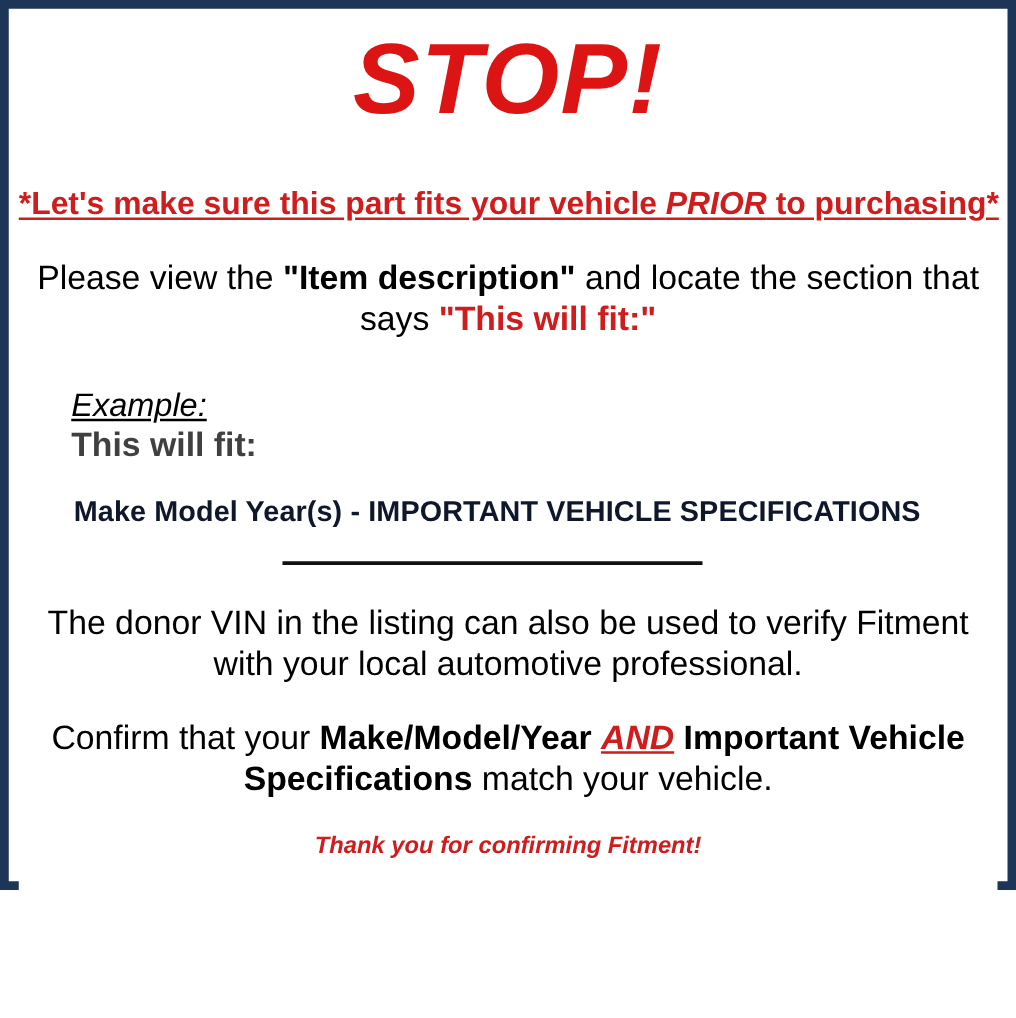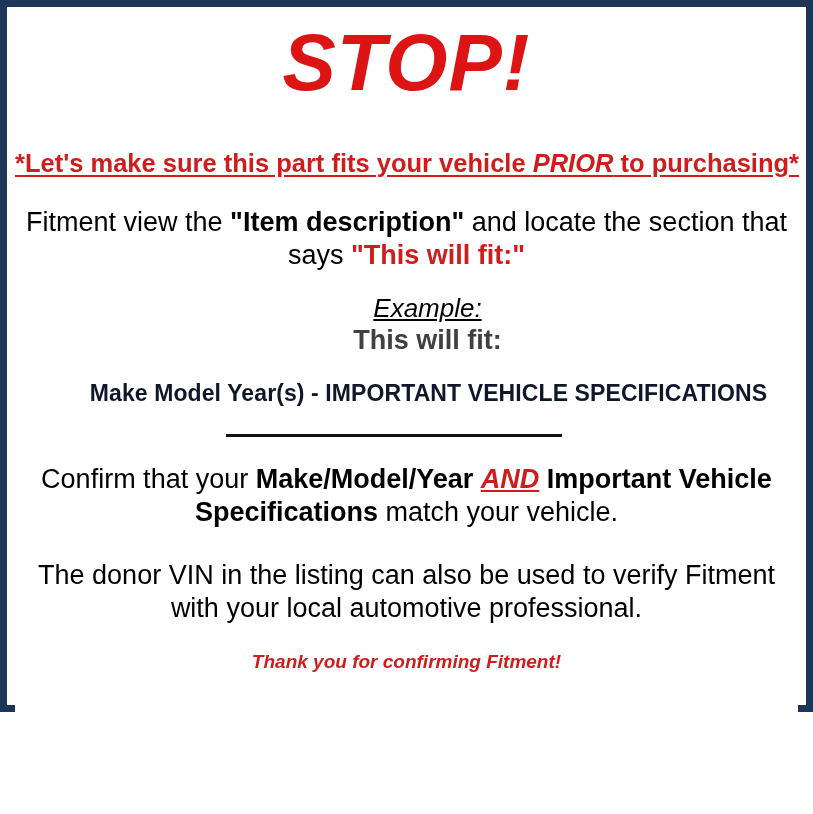--- a/index.html
+++ b/index.html
@@ -83,23 +83,23 @@
   .red-bi-u {
     color: #cf1c1c;
     font-weight: bold;
     font-style: italic;
     text-decoration: underline;
     text-underline-offset: 2px;
   }
 
   
   #example-block {
-    text-align: center;
+    text-align: left;
     padding-left: 42px;
-    margin-top: 22px;
+    margin-top: 38px;
   }
   #example-label {
     color: #000000;
     font-size: 26px;
     font-style: italic;
     text-decoration: underline;
     text-underline-offset: 2px;
     line-height: 1.1;
     display: inline-block;
   }
@@ -149,34 +149,34 @@
 <body>
 
 <div id="notice-card">
   <div class="inner">
 
     <h1 id="stop-title">STOP!</h1>
 
     <p id="subtitle"><span>*Let's make sure this part fits your vehicle </span><span class="it">PRIOR</span><span> to purchasing*</span></p>
 
 
-    <p class="para p-please"><span>Fitment view the </span><span class="b">"Item description"</span><span> and locate the section that says </span><span class="b red">"This will fit:"</span></p>
+    <p class="para p-please"><span>Please view the </span><span class="b">"Item description"</span><span> and locate the section that says </span><span class="b red">"This will fit:"</span></p>
 
     <div id="example-block">
       <div>
         <span id="example-label">Example:</span>
       </div>
       <div id="example-fit-line">This will fit:</div>
       <div id="example-spec-line">Make Model Year(s) - IMPORTANT VEHICLE SPECIFICATIONS</div>
     </div>
 
     <div id="divider-row">
       <span id="divider"></span>
     </div>
 
+    <p class="para p-vin">The donor VIN in the listing can also be used to verify Fitment with your local automotive professional.</p>
+
     <p class="para p-confirm"><span>Confirm that your </span><span class="b">Make/Model/Year</span><span> </span><span class="red-bi-u">AND</span><span> </span><span class="b">Important Vehicle Specifications</span><span> match your vehicle.</span></p>
-
-    <p class="para p-vin">The donor VIN in the listing can also be used to verify Fitment with your local automotive professional.</p>
 
     <p id="thanks-line">Thank you for confirming Fitment!</p>
 
   </div>
 </div>
 
 </body></html>

